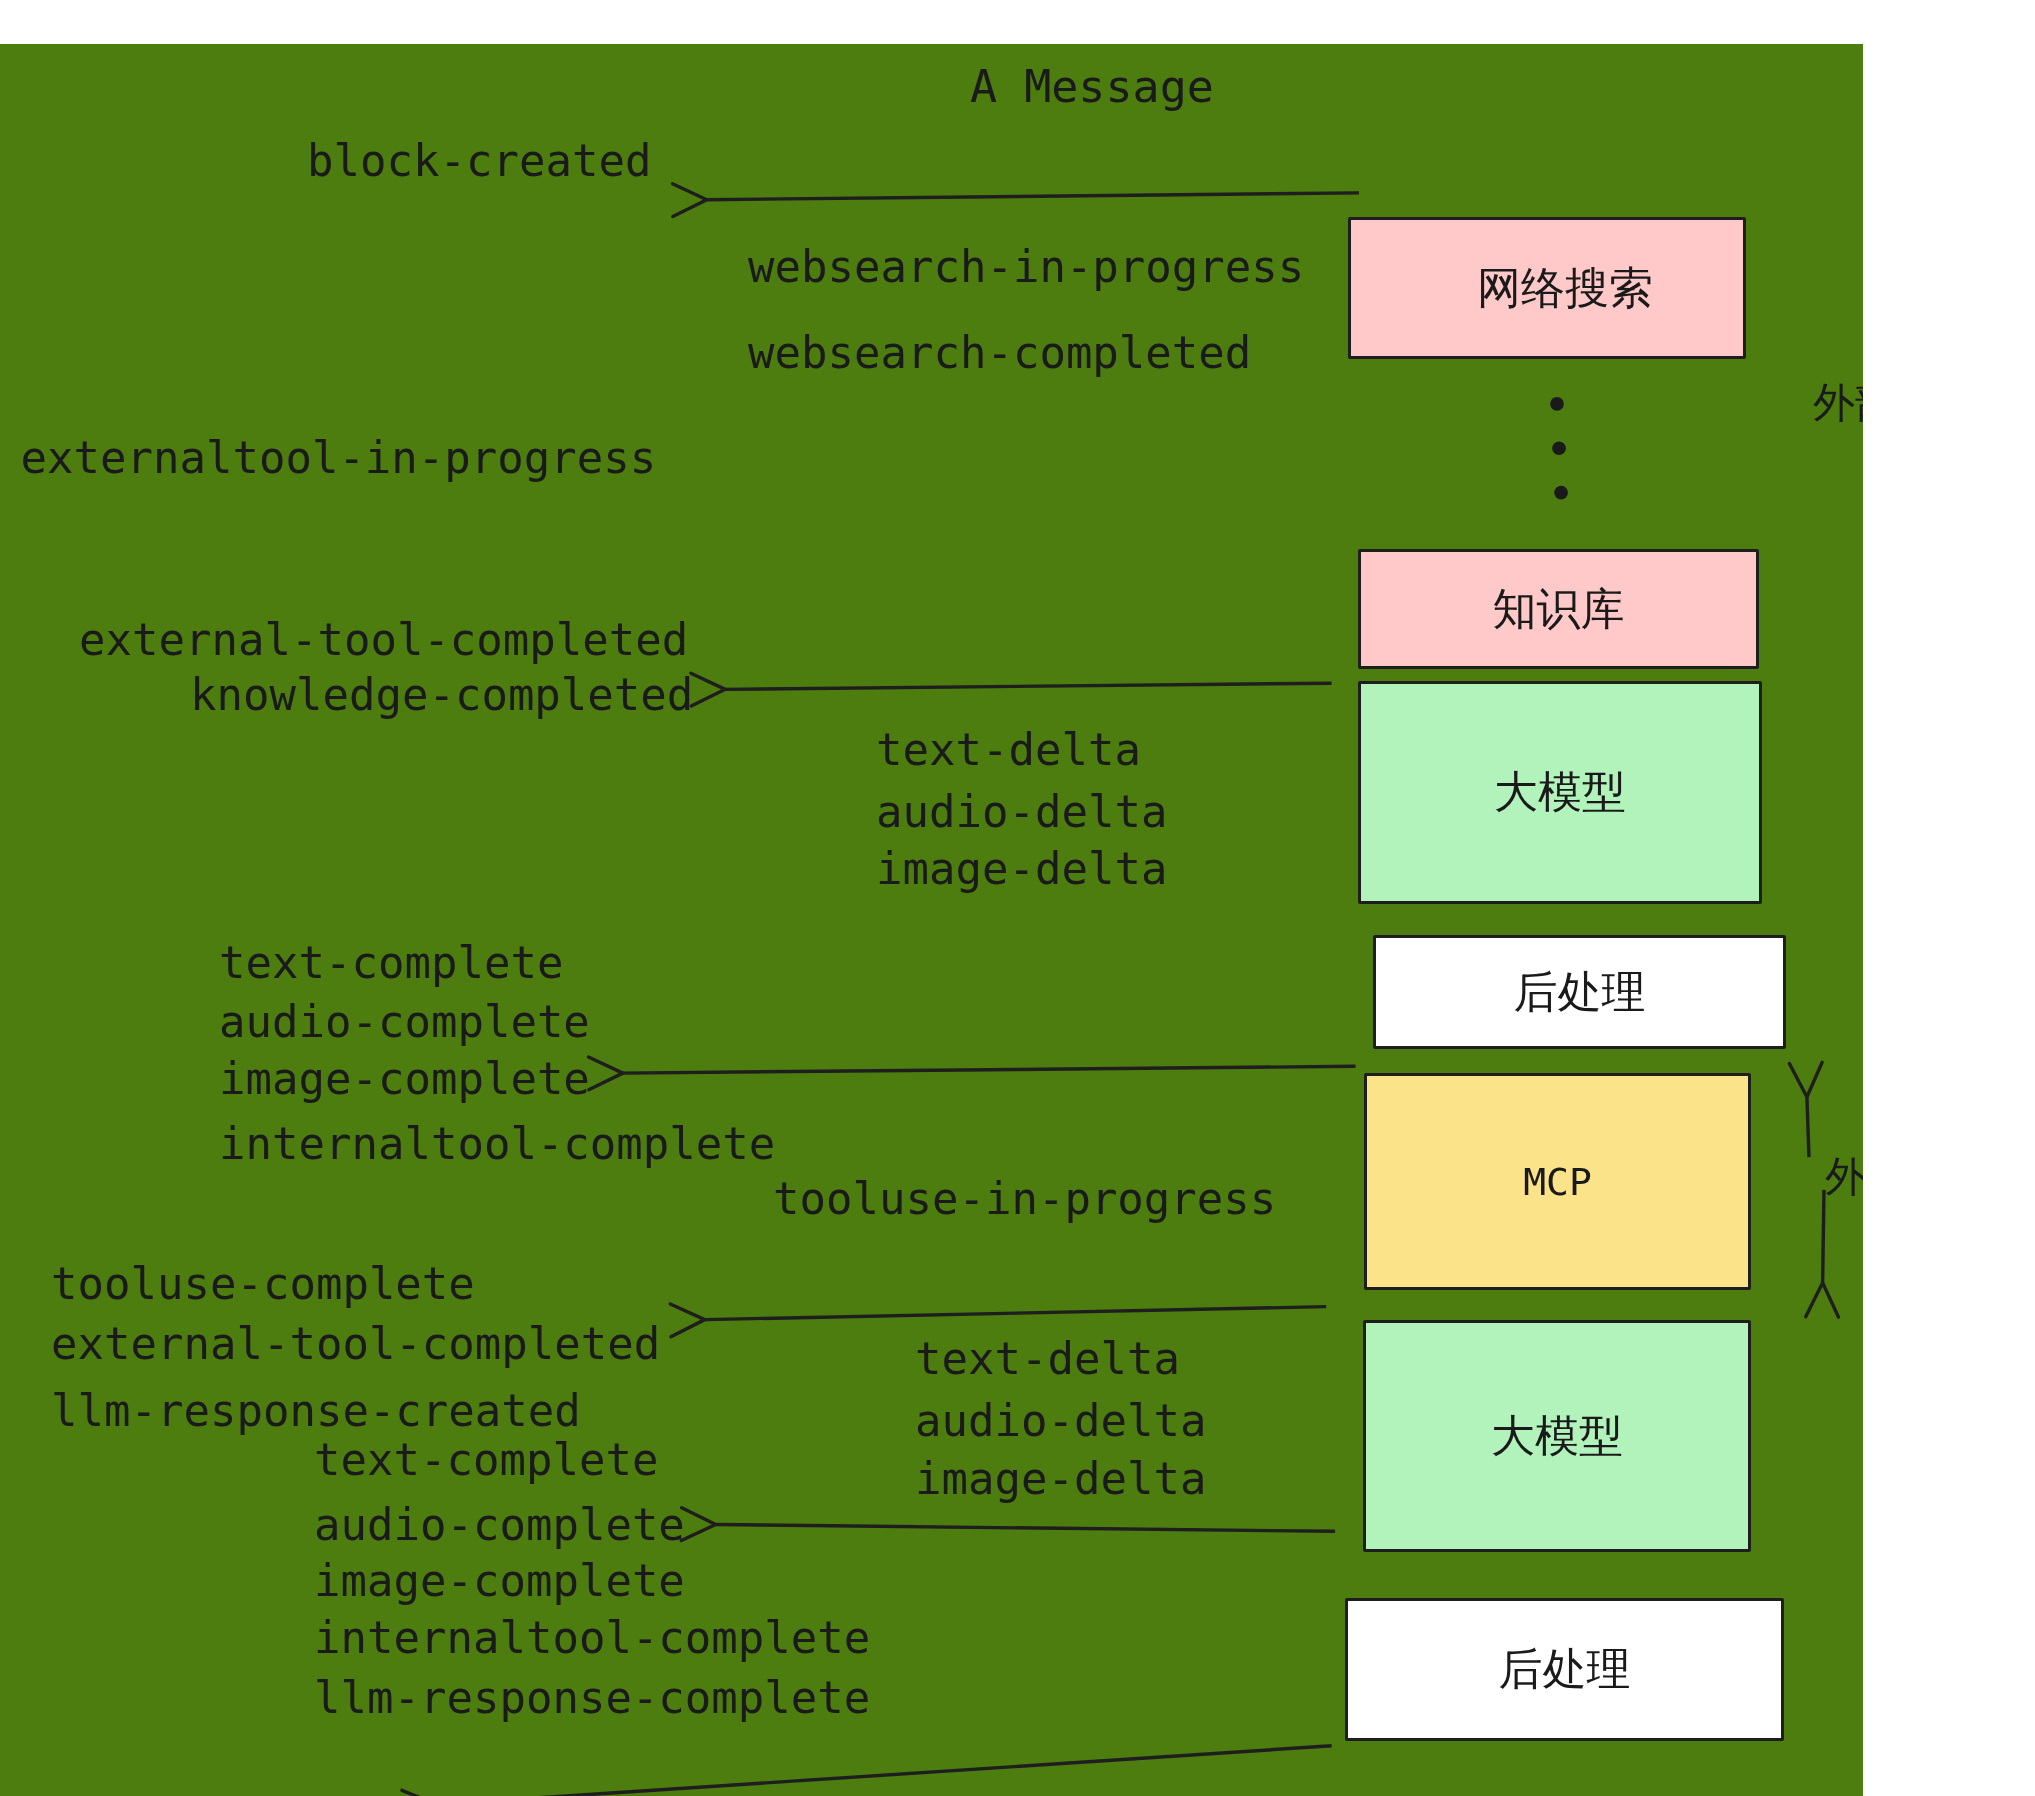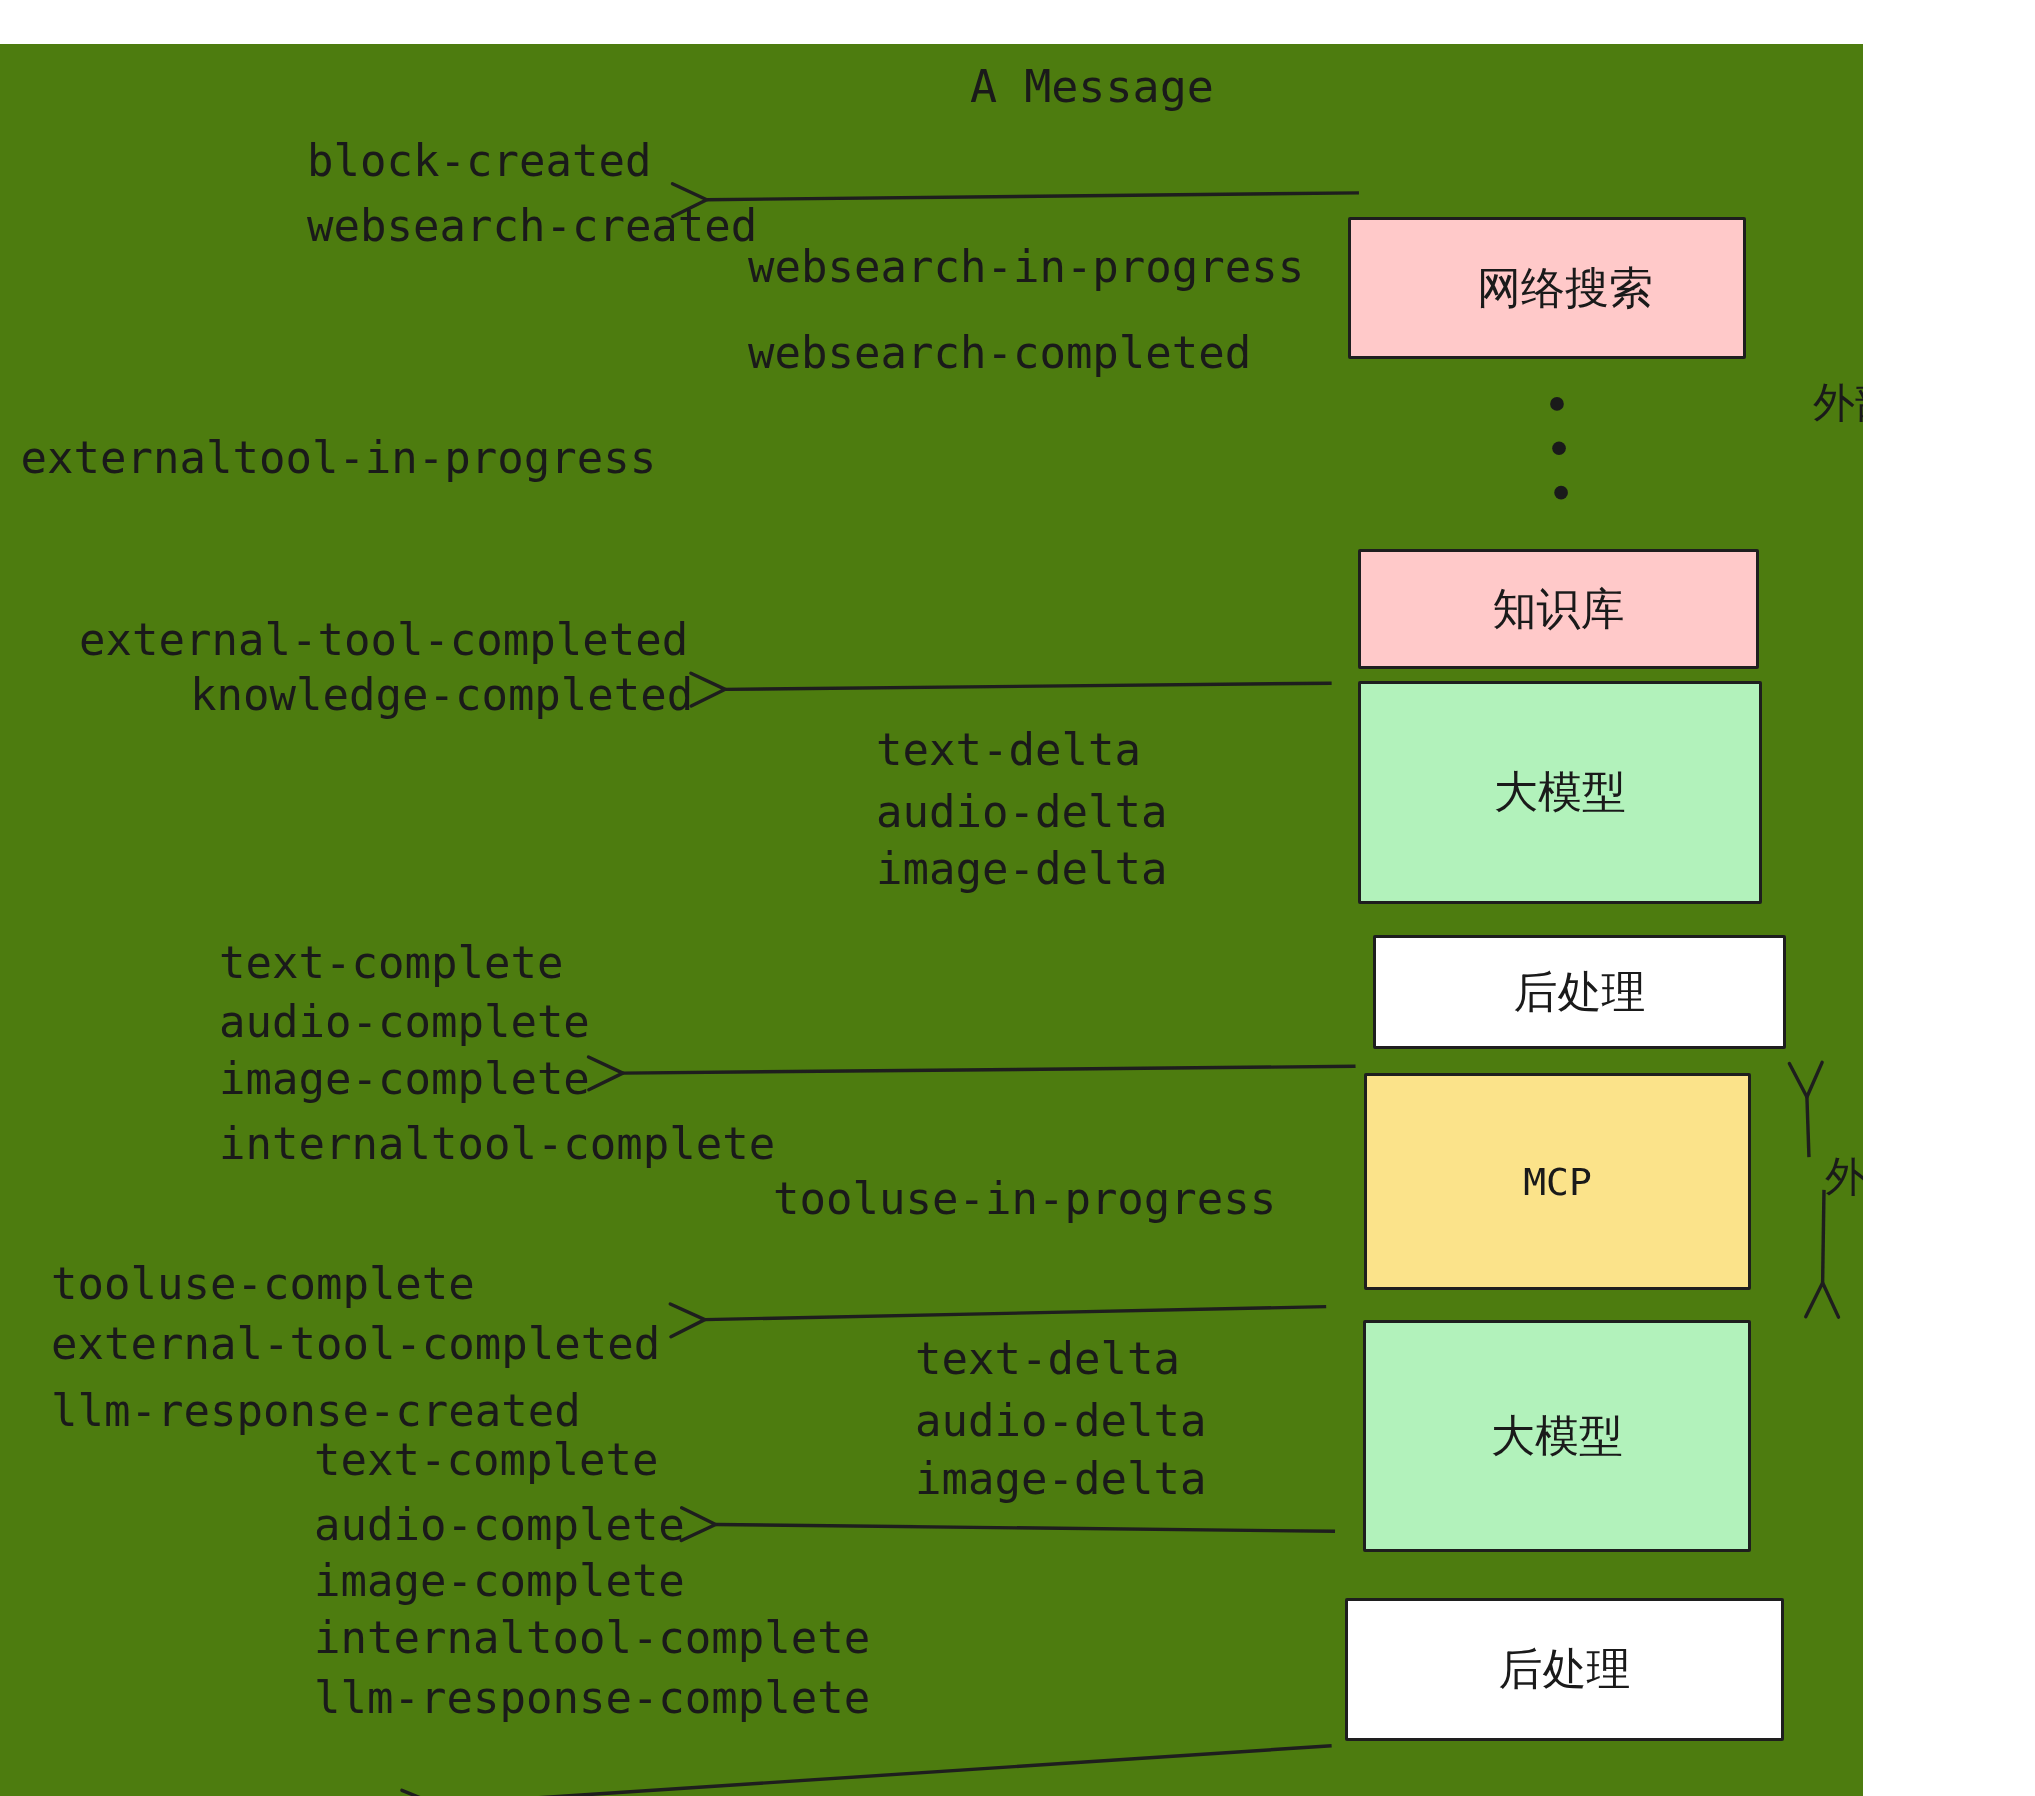--- a/index.html
+++ b/index.html
@@ -90,21 +90,20 @@
   </div>
 
   <div class="node fill-white" style="left:1345px; top:1554px; width:439px; height:143px;">
     <span class="node-label">后处理</span>
   </div>
 
   <div class="side-label" style="left:1813px; top:331px;">外部工具</div>
   <div class="side-label" style="left:1825px; top:1105px;">外部工具</div>
 
   <div class="ev" style="left:307px; top:89px;">block-created</div>
-  <div class="ev" style="left:307px; top:154px;">websearch-created</div>
   <div class="ev" style="left:748px; top:195px;">websearch-in-progress</div>
   <div class="ev" style="left:748px; top:281px;">websearch-completed</div>
   <div class="ev" style="left:20.5px; top:386px;">externaltool-in-progress</div>
   <div class="ev" style="left:79px; top:568px;">external-tool-completed</div>
   <div class="ev" style="left:190px; top:623px;text-align:right;">knowledge-completed</div>
 
   <div class="ev" style="left:876px; top:678px;">text-delta</div>
   <div class="ev" style="left:876px; top:740px;">audio-delta</div>
   <div class="ev" style="left:876px; top:797px;">image-delta</div>
 

